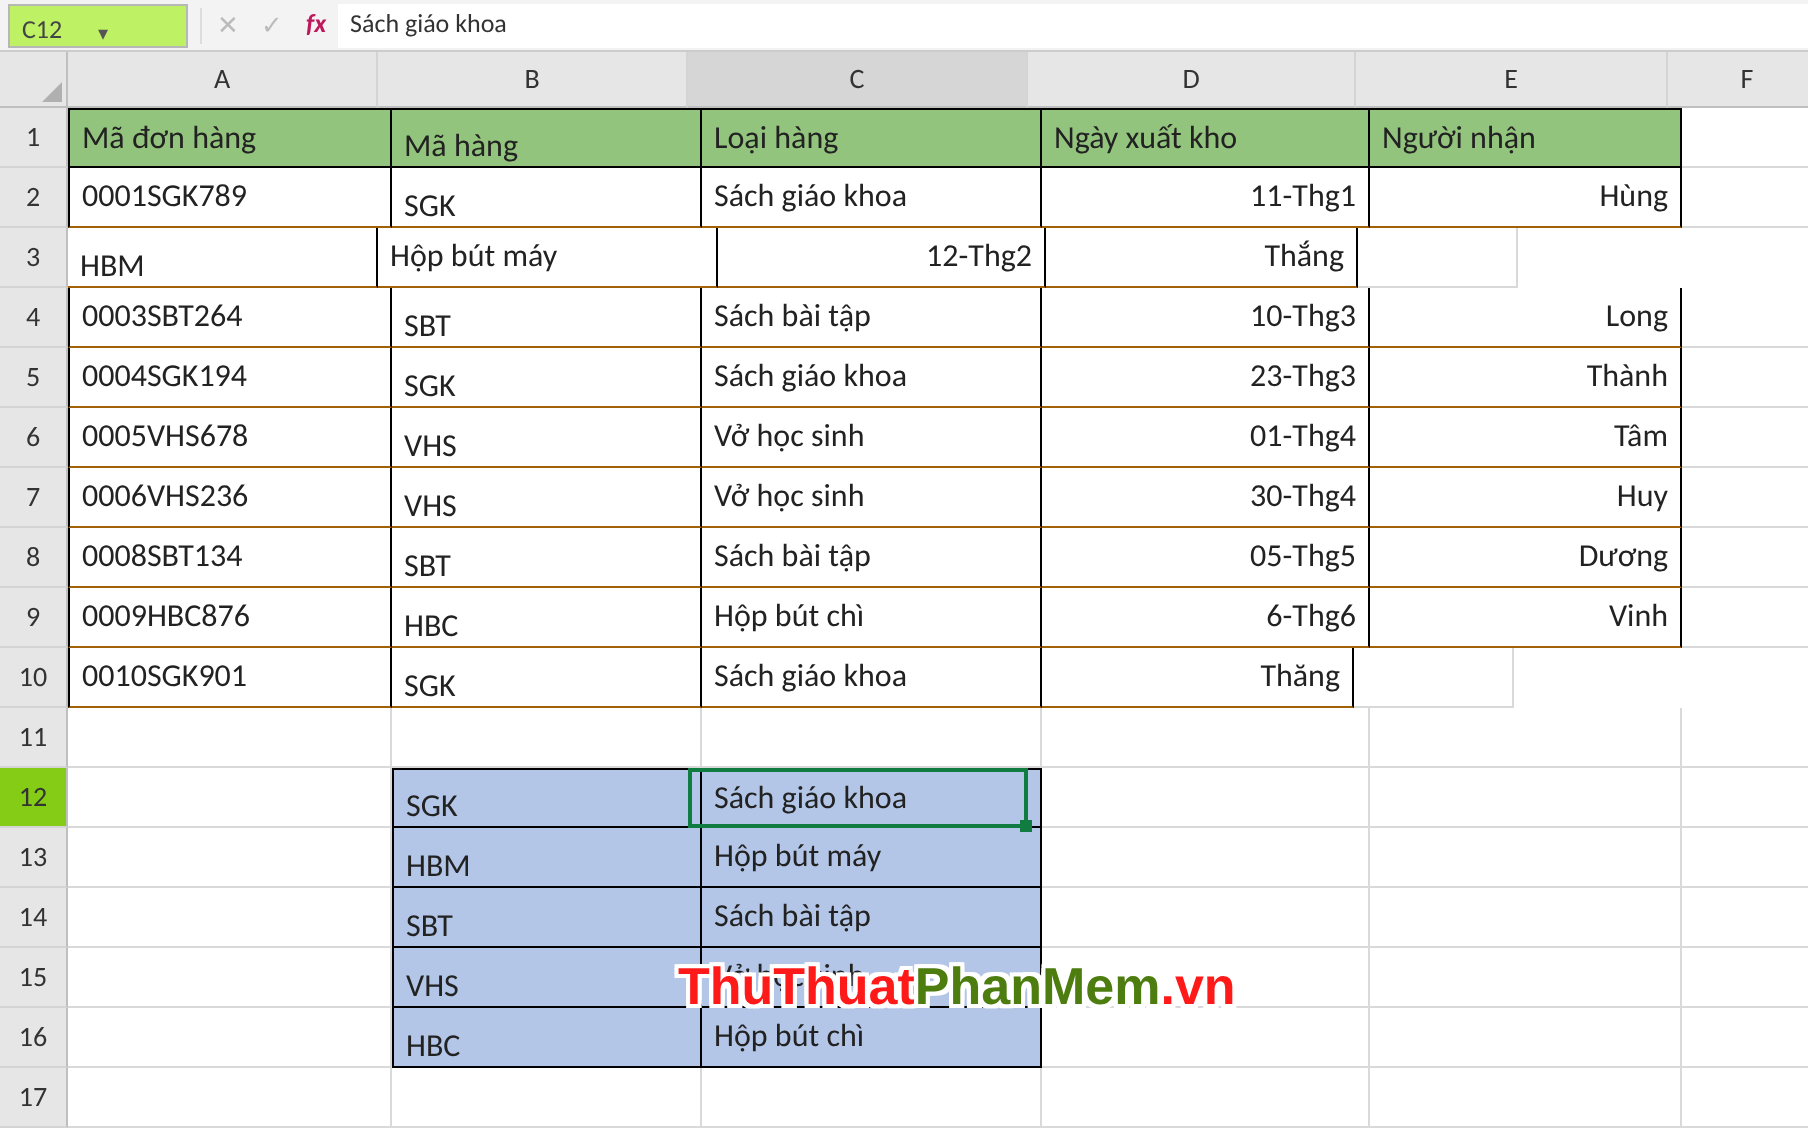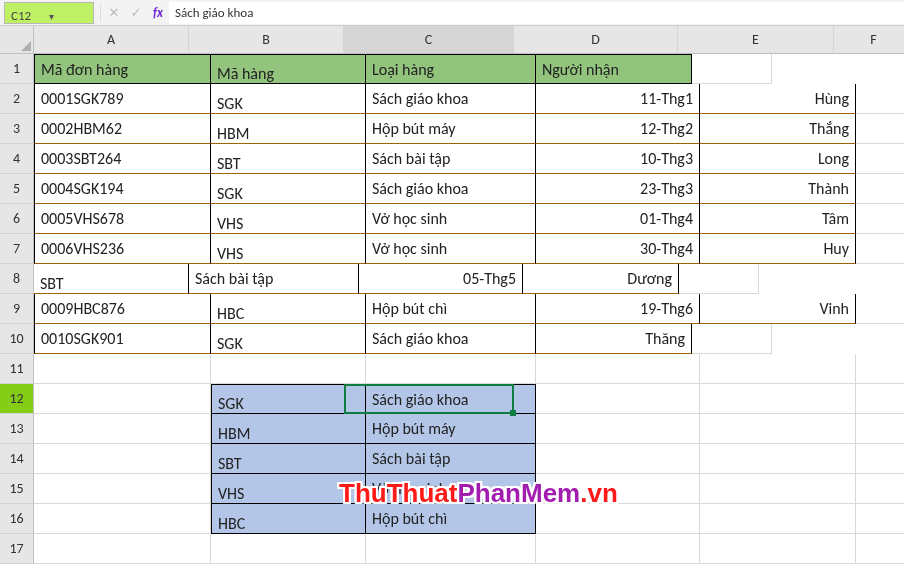--- a/index.html
+++ b/index.html
@@ -29,21 +29,21 @@
     display: flex; align-items: flex-end; padding: 0 6px;
   }
   .namebox span { flex:1; }
   .nb-arrow { color:#555; font-size:10px; }
   .fb-btn {
     width: 22px; height: 22px; display:flex; align-items:center; justify-content:center;
     color:#888;
   }
   .fb-btn.cancel { color:#bbb; }
   .fb-btn.enter  { color:#bbb; }
-  .fb-btn.fx { font-style: italic; color:#6d28d9; font-weight:bold; }
+  .fb-btn.fx { font-style: italic; color:#be185d; font-weight:bold; }
   .fb-sep { width:1px; height:18px; background:#ddd; margin:0 2px;}
   .formula-input {
     flex:1; height:22px; background:#fff; border:none;
     padding:0 6px; display:flex; align-items:center; color:#333;
   }
 
   
   .grid-area { display:flex; height: calc(567px - 26px); }
   .corner {
     width: 34px; height: 28px; background:#e6e6e6;
@@ -72,21 +72,21 @@
   .rowhead.active { background:#84cc16; }
 
   .cells { position:relative; }
   .row { display:flex; height:30px; }
   .cell {
     height:30px; border-right:1px solid #d9d9d9; border-bottom:1px solid #d9d9d9;
     padding:0 6px; display:flex; align-items:center; overflow:hidden;
     white-space:nowrap; font-size:16px; color:#222;
   }
   
-  .cA{width:177px;} .cB{width:155px;align-items:flex-end;} .cC{width:170px;text-align:center;}
+  .cA{width:162px;} .cB{width:155px;align-items:flex-end;} .cC{width:170px;text-align:center;}
   .cD{width:164px;} .cE{width:156px;text-align:right;} .cF{width:80px;}
 
   
   .th {
     background:#8FBC8F; 
     background:#93c47d;
     border-right:1px solid #000; border-bottom:1px solid #000;
     font-weight:normal;
   }
   
@@ -112,21 +112,21 @@
   
   .watermark {
     position:absolute; left: 305px; top: 452px;
     font-family: Arial, sans-serif; font-size:26px; font-weight:800;
     color:#ff1a1a;
     text-shadow:
       -2px -2px 0 #fff, 2px -2px 0 #fff, -2px 2px 0 #fff, 2px 2px 0 #fff,
       -2px 0 0 #fff, 2px 0 0 #fff, 0 -2px 0 #fff, 0 2px 0 #fff;
     pointer-events:none;
   }
-  .watermark .b { color:#a21caf; }
+  .watermark .b { color:#4d7c0f; }
 </style>
 </head>
 <body>
 
 <div class="wrap">
 
   <div class="fbar">
     <div class="namebox">
       <span>C12</span>
       <span class="nb-arrow">▾</span>
@@ -176,20 +176,23 @@
           <div class="row">
             <div class="cell cA th bd-left bd-top">
               <span>Mã đơn hàng</span>
             </div>
             <div class="cell cB th bd-top">
               <span>Mã hàng</span>
             </div>
             <div class="cell cC th bd-top">
               <span>Loại hàng</span>
             </div>
+            <div class="cell cD th bd-top">
+              <span>Ngày xuất kho</span>
+            </div>
             <div class="cell cE th bd-top">
               <span>Người nhận</span>
             </div>
             <div class="cell cF"></div>
           </div>
           <div class="row">
             <div class="cell cA bd bd-left">
               <span>0001SGK789</span>
             </div>
             <div class="cell cB bd">
@@ -200,23 +203,20 @@
             </div>
             <div class="cell cD bd ra">
               <span>11-Thg1</span>
             </div>
             <div class="cell cE bd ra">
               <span>Hùng</span>
             </div>
             <div class="cell cF"></div>
           </div>
           <div class="row">
-            <div class="cell cA bd bd-left">
-              <span>0002HBM62</span>
-            </div>
             <div class="cell cB bd">
               <span>HBM</span>
             </div>
             <div class="cell cC bd">
               <span>Hộp bút máy</span>
             </div>
             <div class="cell cD bd ra">
               <span>12-Thg2</span>
             </div>
             <div class="cell cE bd ra">
@@ -290,20 +290,23 @@
             </div>
             <div class="cell cD bd ra">
               <span>30-Thg4</span>
             </div>
             <div class="cell cE bd ra">
               <span>Huy</span>
             </div>
             <div class="cell cF"></div>
           </div>
           <div class="row">
+            <div class="cell cA bd bd-left">
+              <span>0008SBT134</span>
+            </div>
             <div class="cell cB bd">
               <span>SBT</span>
             </div>
             <div class="cell cC bd">
               <span>Sách bài tập</span>
             </div>
             <div class="cell cD bd ra">
               <span>05-Thg5</span>
             </div>
             <div class="cell cE bd ra">
@@ -315,21 +318,21 @@
             <div class="cell cA bd bd-left">
               <span>0009HBC876</span>
             </div>
             <div class="cell cB bd">
               <span>HBC</span>
             </div>
             <div class="cell cC bd">
               <span>Hộp bút chì</span>
             </div>
             <div class="cell cD bd ra">
-              <span>19-Thg6</span>
+              <span>6-Thg6</span>
             </div>
             <div class="cell cE bd ra">
               <span>Vinh</span>
             </div>
             <div class="cell cF"></div>
           </div>
           <div class="row">
             <div class="cell cA bd bd-left">
               <span>0010SGK901</span>
             </div>

